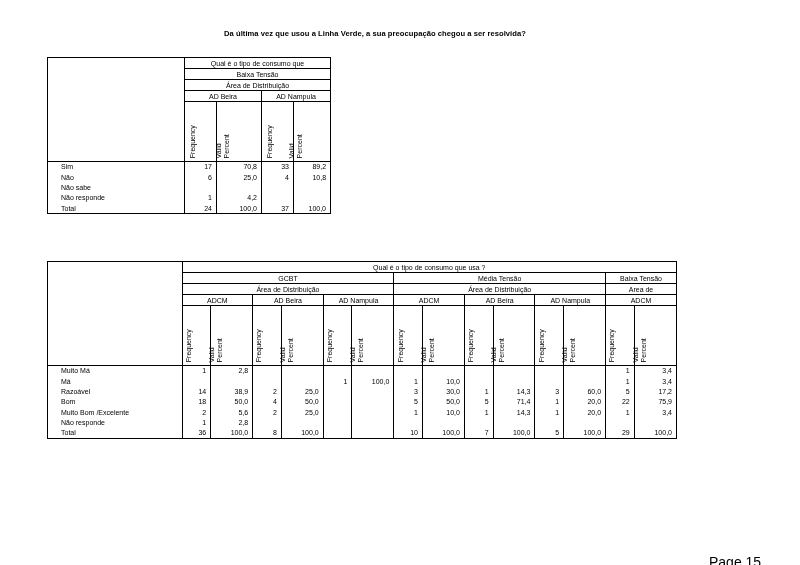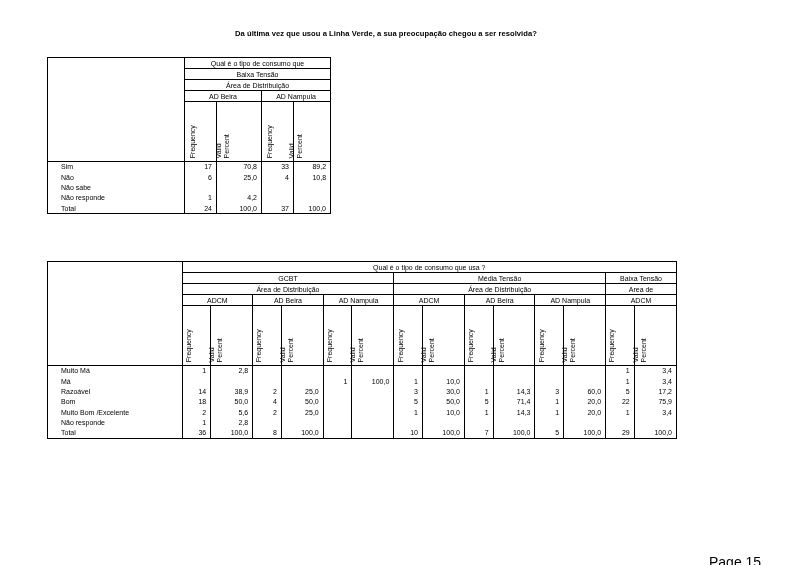--- a/index.html
+++ b/index.html
@@ -23,21 +23,20 @@
     height: 565px;
   }
 
   
   .q-title {
     position: absolute;
     font-size: 7.6px;
     font-weight: bold;
     letter-spacing: 0.05px;
     white-space: nowrap;
-    margin-left: 11px;
   }
   #title-1 { left: 224px; top: 29px; }
   #title-2 { left: 211px; top: 240px; }
 
   
   .xtab {
     position: absolute;
     border-collapse: collapse;
     table-layout: fixed;
     font-size: 7px;

